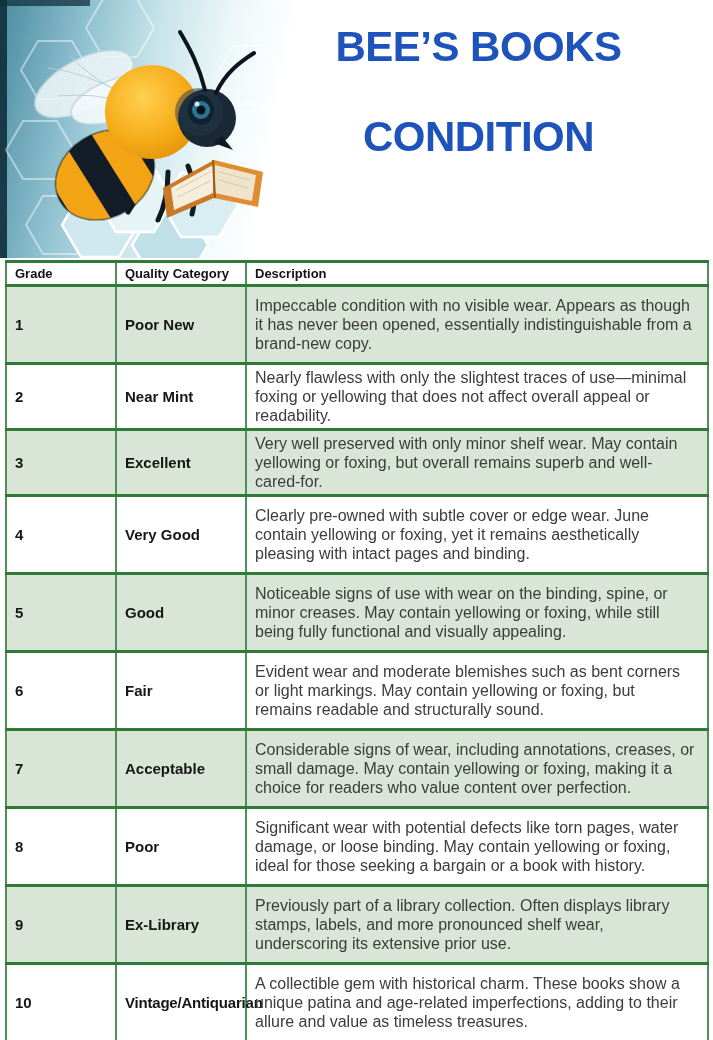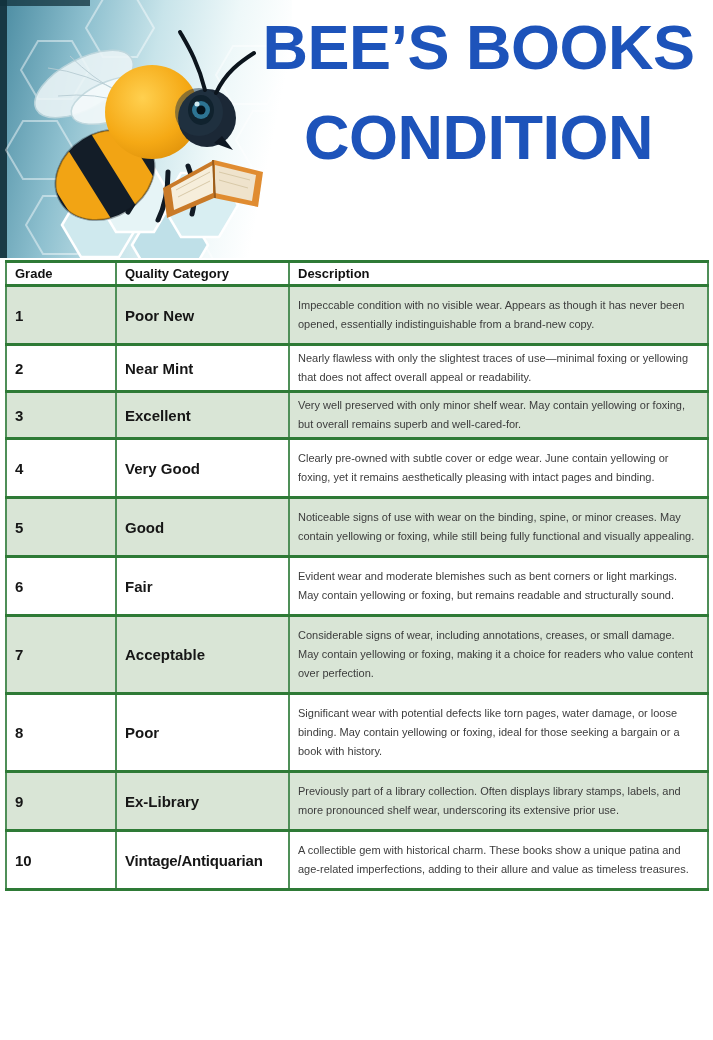--- a/index.html
+++ b/index.html
@@ -11,48 +11,48 @@
   }
   .page { position: relative; width: 713px; height: 1040px; background: #fff; }
 
   
   .hero { position: absolute; top: 0; left: 0; width: 713px; height: 258px; background: #fff; }
   .bee-art { position: absolute; top: 0; left: 0; display: block; }
   .title {
     position: absolute; top: 2px; left: 246px; right: 2px; margin: 0;
     text-align: center;
     color: #1d53ba;
-    font-size: 63px; line-height: 90px; font-weight: 700; letter-spacing: -0.5px;
+    font-size: 42px; line-height: 90px; font-weight: 700; letter-spacing: -0.5px;
   }
   .title span { display: block; white-space: nowrap; }
 
   
   .grade-table {
     position: absolute; top: 260px; left: 5px; width: 704px;
     border-collapse: collapse; table-layout: fixed;
     background: #0f766e;
   }
   .grade-table th, .grade-table td {
     border-left: 2px solid #4f8f58;
     border-right: 2px solid #4f8f58;
     border-top: 3px solid #2e7a36;
     border-bottom: 3px solid #2e7a36;
     vertical-align: middle;
   }
   .col-grade { width: 110px; }
-  .col-cat   { width: 173px; margin-left: 20px; }
+  .col-cat   { width: 130px; margin-left: 20px; }
   .grade-table th {
     background: #ffffff; color: #111;
     font-size: 13px; font-weight: 700; text-align: left;
     padding: 3px 8px; height: 22px;
   }
   .grade-table td { padding: 9px 8px; }
   .cell-grade { font-size: 15px; font-weight: 700; color: #161616; }
   .cell-cat   { font-size: 15px; font-weight: 700; color: #161616; }
-  .cell-desc  { font-size: 11px; line-height: 19px; color: #3c3c3c; padding-right: 11px !important; }
+  .cell-desc  { font-size: 16px; line-height: 19px; color: #3c3c3c; padding-right: 11px !important; }
   .row-green td { background: #d9e5d6; }
   .row-white td { background: #ffffff; }
   
   tbody tr:nth-child(2) td, tbody tr:nth-child(3) td { padding-top: 3px; padding-bottom: 3px; }
   
   tbody tr:last-child .cell-cat { font-size: 15px; letter-spacing: -0.2px; }
 </style>
 </head>
 <body>
 

